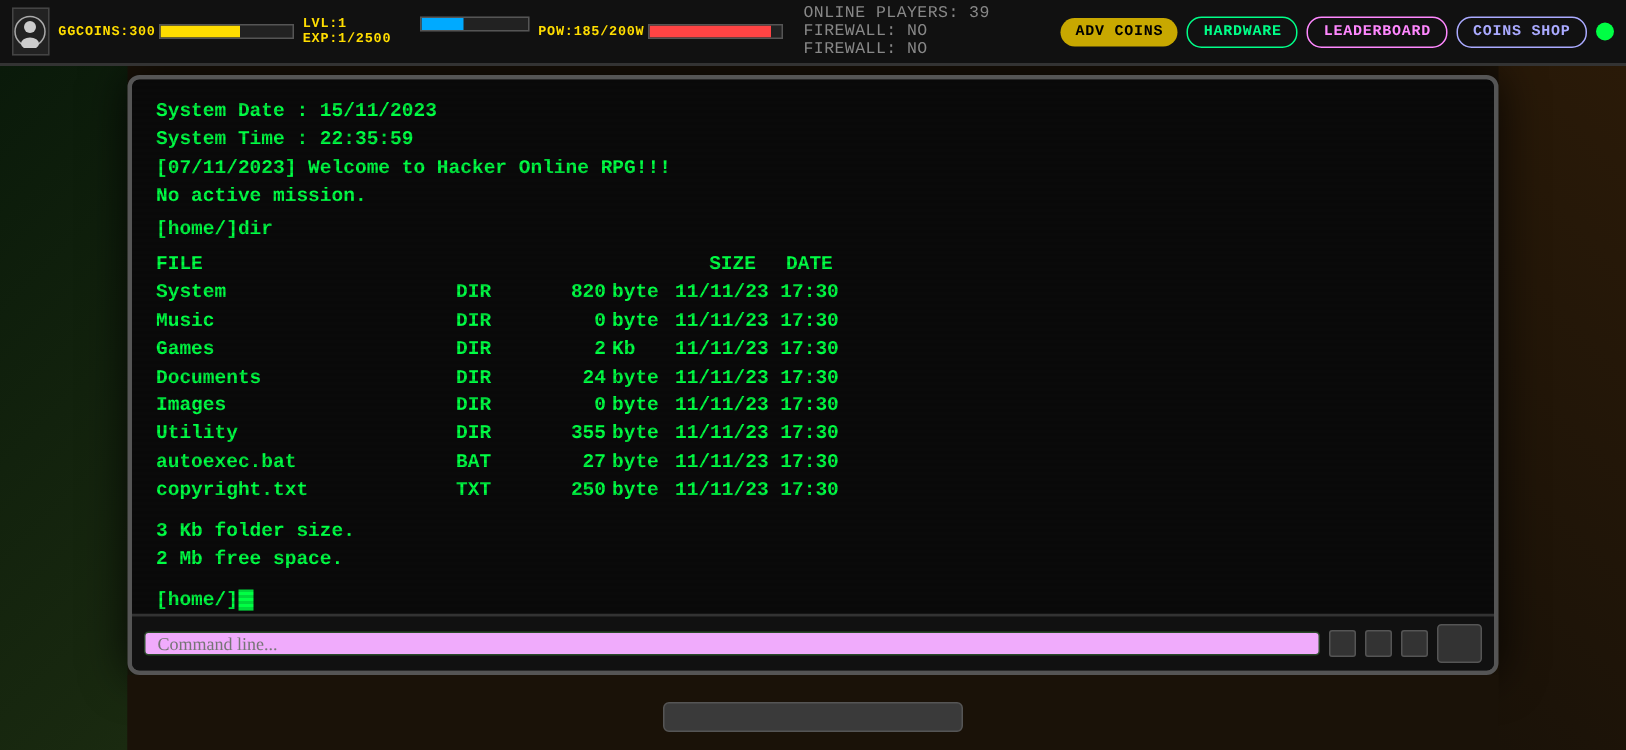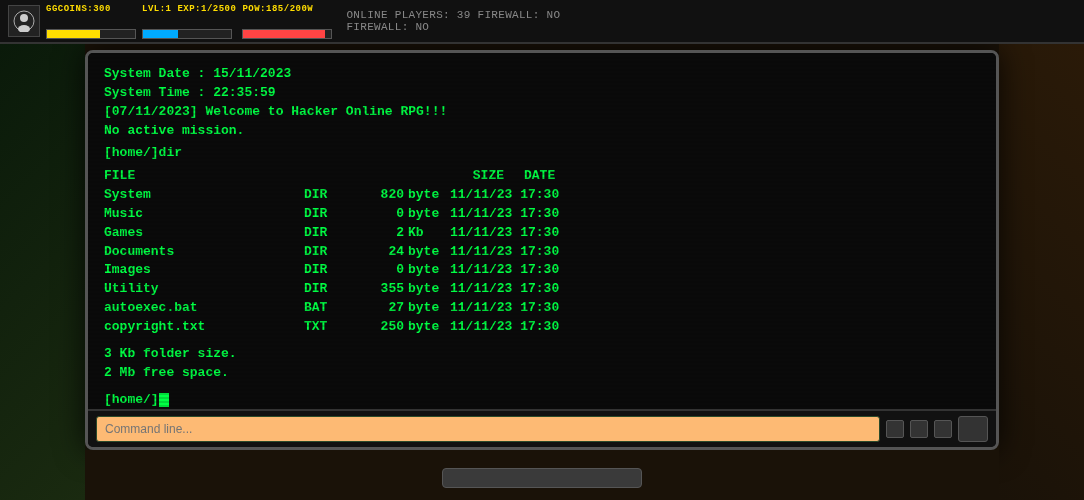--- a/index.html
+++ b/index.html
@@ -54,22 +54,22 @@
       border: 1px solid #444;
       display: flex;
       align-items: center;
       justify-content: center;
       color: #fff;
       font-size: 14px;
     }
 
     .hud-stat-block {
       display: flex;
-      flex-direction: column;
-      gap: 15px;
+      flex-direction: row;
+      gap: 2px;
     }
 
     .hud-bar-label {
       font-size: 9px;
       color: #ffdd00;
       font-weight: bold;
       text-transform: uppercase;
       letter-spacing: 0.5px;
     }
 
@@ -216,26 +216,26 @@
       background: #111;
       border-top: 2px solid #333;
       display: flex;
       align-items: center;
       padding: 0 8px;
       gap: 6px;
     }
 
     .command-input {
       flex: 1;
-      height: 26px;
-      background: #fdba74;
+      height: 16px;
+      background: #f0abfc;
       border: 1px solid #2a4a2a;
       border-radius: 3px;
       color: #006620;
-      font-family: Liberation Sans, sans-serif;
+      font-family: Liberation Serif, serif;
       font-size: 12px;
       padding: 0 8px;
       outline: none;
     }
 
     .cmd-btn {
       width: 18px;
       height: 18px;
       background: #333;
       border: 1px solid #555;
@@ -333,20 +333,27 @@
         <div class="hud-bar-fill pow"></div>
       </div>
     </div>
 
     <div style="margin-left:8px;">
       <div class="hud-info-line">ONLINE PLAYERS: 39    FIREWALL: NO</div>
       <div class="hud-info-line">FIREWALL: NO</div>
     </div>
   </div>
 
+  <div class="hud-right">
+    <button class="hud-btn adv-coins">ADV COINS</button>
+    <button class="hud-btn hardware">HARDWARE</button>
+    <button class="hud-btn leaderboard">LEADERBOARD</button>
+    <button class="hud-btn coins-shop">COINS SHOP</button>
+    <div class="hud-status-dot"></div>
+  </div>
 </div>
 
 <div class="monitor-wrapper">
   <div class="monitor-screen">
 
     <span class="terminal-line">System Date : 15/11/2023</span>
     <span class="terminal-line">System Time : 22:35:59</span>
     <span class="terminal-line">[07/11/2023] Welcome to Hacker Online RPG!!!</span>
     <span class="terminal-line">No active mission.</span>
     <span class="terminal-line" style="margin-top:4px;">[home/]dir</span>

